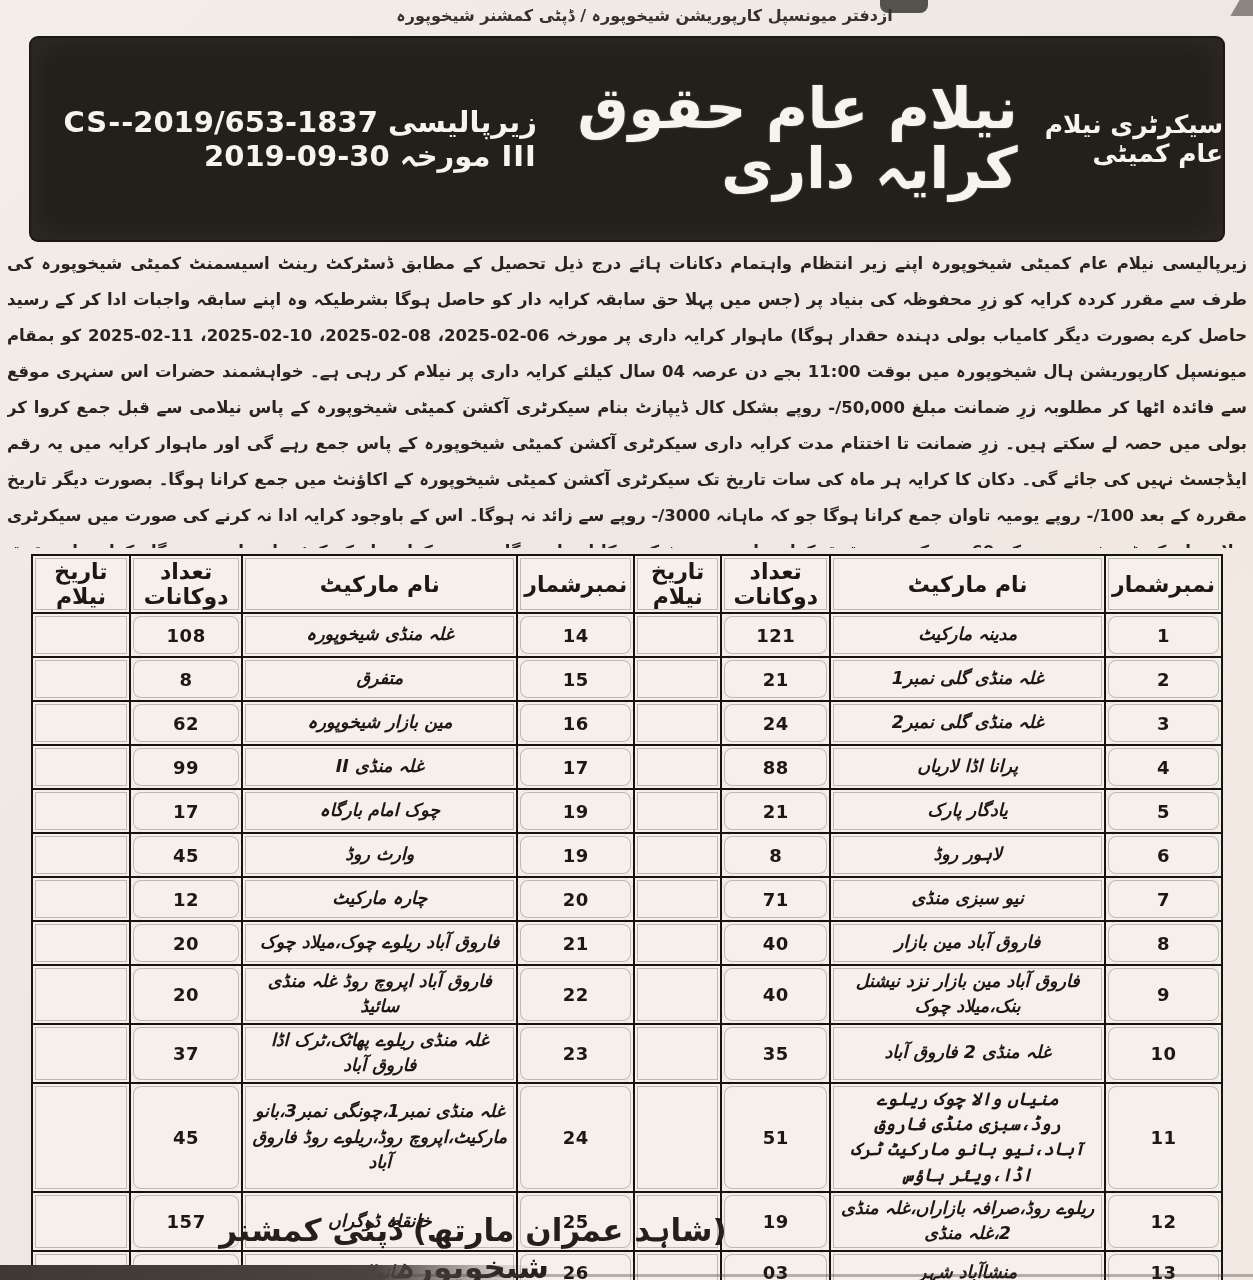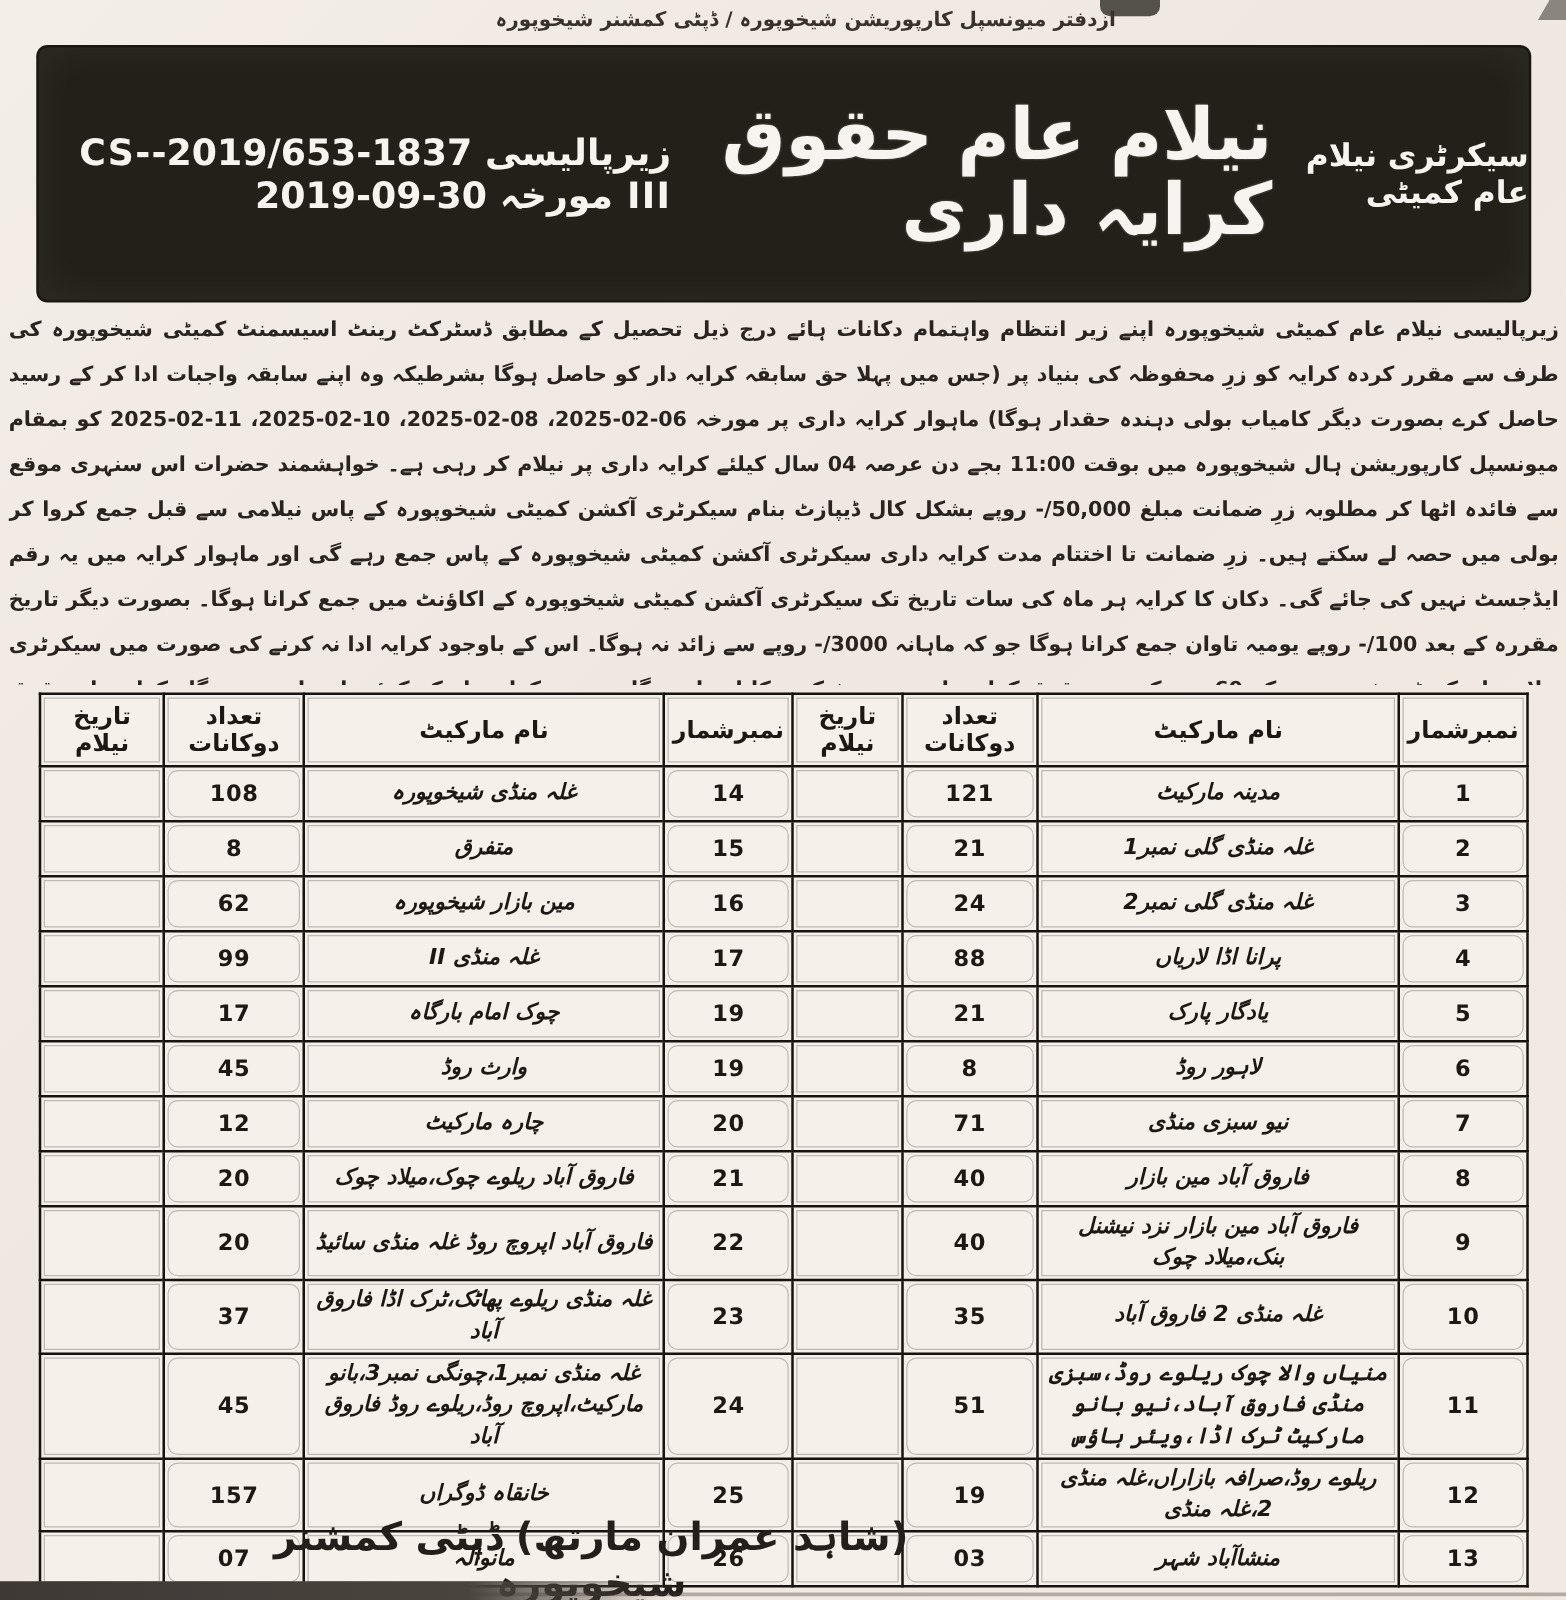--- a/index.html
+++ b/index.html
@@ -80,21 +80,21 @@
   }
   .auction-table th, .auction-table td {
     border:2.5px solid #17130f;
     box-shadow: inset 0 0 0 2px rgba(246,240,234,1), inset 0 0 0 3px rgba(23,19,15,.25);
     font-weight:bold;
     color:#1d1813;
     text-align:center;
     vertical-align:middle;
     padding:3px 6px;
   }
-  .auction-table th { height:58px; font-size:19px; }
+  .auction-table th { height:58px; font-size:22px; }
   .auction-table td { height:44px; font-size:17.5px; }
   td.c-market { line-height:1.45;font-style:italic; }
   td.c-shops, td.c-serial { font-size:18px; letter-spacing:.5px;border-radius:10px; }
 
   .footer-signature {
     position:absolute; top:1212px; right:470px;
     width:620px;
     text-align:center;
     font-size:31px; font-weight:bold; color:#241f1a;
     line-height:1.2;

